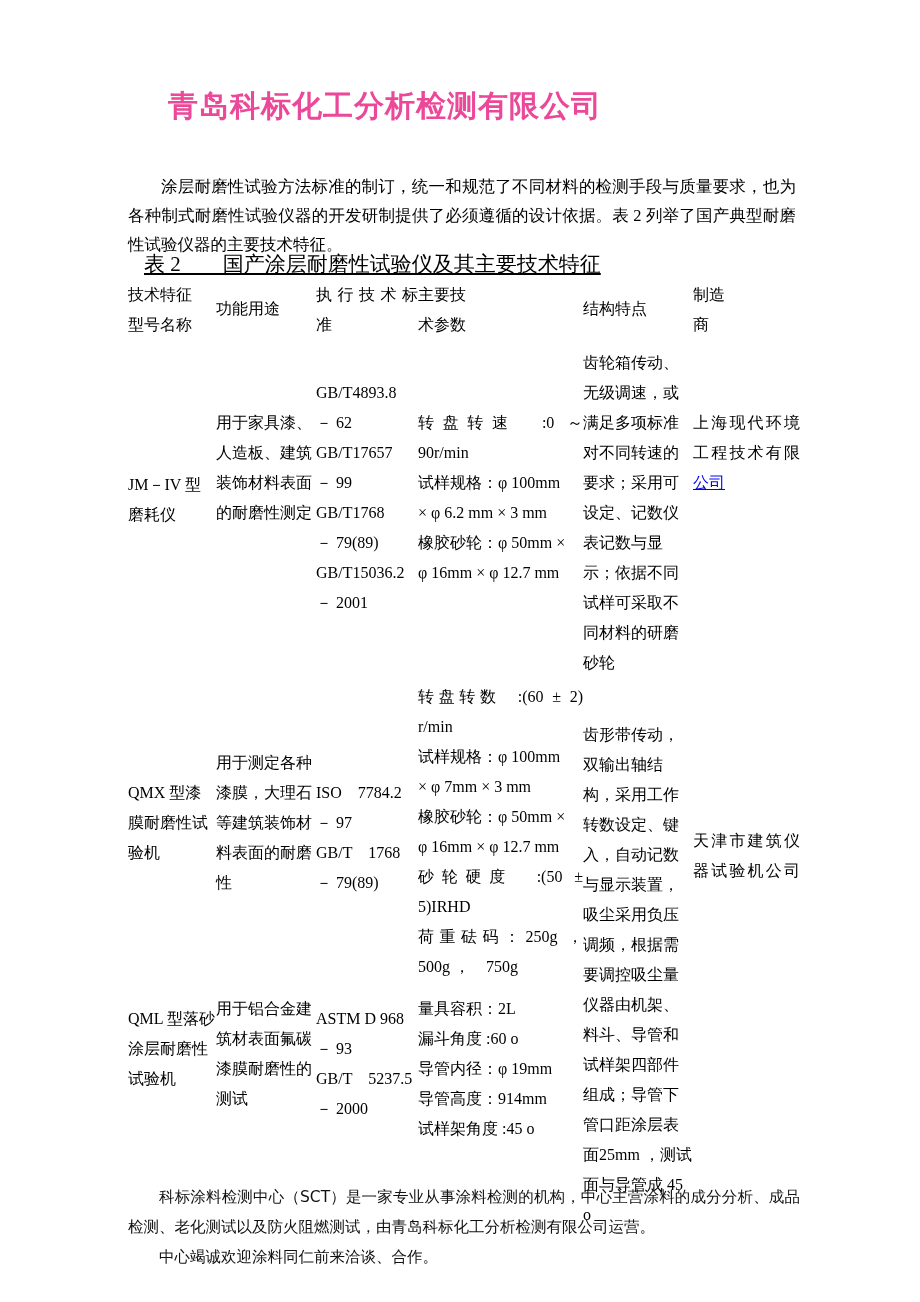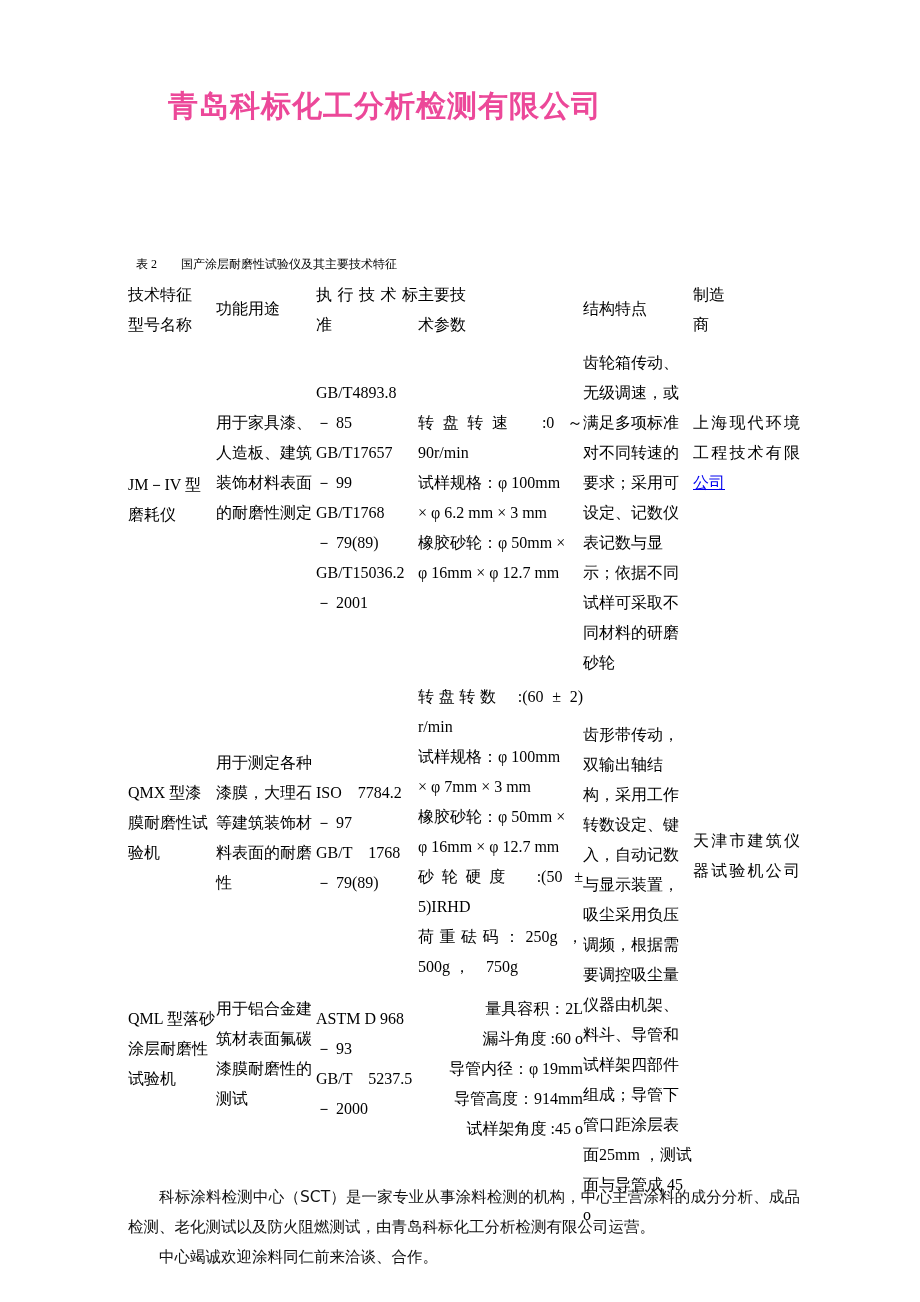--- a/index.html
+++ b/index.html
@@ -73,25 +73,26 @@
     left: 128px;
     top: 172px;
     width: 668px;
     font-size: 16.5px;
     line-height: 29px;
     text-align: justify;
     text-indent: 2em;
   }
   .caption {
     position: absolute;
-    left: 136px;
+    left: 144px;
     top: 252px;
-    font-size: 12px;
+    font-size: 21px;
     line-height: 24px;
     white-space: pre;
+    text-decoration: underline;
   }
 
   
   .tbl {
     position: absolute;
     left: 128px;
     top: 280px;
     width: 672px;
   }
   .tbl table {
@@ -154,20 +155,21 @@
 </style>
 </head>
 <body>
 
 <div class="page">
 
   <div class="logo-band">
     <span class="logo-cn">青岛科标化工分析检测有限公司</span>
   </div>
 
+  <div class="intro">涂层耐磨性试验方法标准的制订，统一和规范了不同材料的检测手段与质量要求，也为各种制式耐磨性试验仪器的开发研制提供了必须遵循的设计依据。表 2 列举了国产典型耐磨性试验仪器的主要技术特征。</div>
 
   <div class="caption">表 2　　国产涂层耐磨性试验仪及其主要技术特征</div>
 
   <div class="tbl">
     <table>
       <colgroup>
         <col class="c1">
           <col class="c2">
           <col class="c3">
           <col class="c4">
@@ -202,21 +204,21 @@
 
         <tr>
           <td class="cellpad1" style="padding-top:130px;">
             <span class="stretch">JM－IV 型磨耗仪</span>
           </td>
           <td class="cellpad2" style="padding-top:68px;">
             <span class="stretch">用于家具漆、人造板、建筑装饰材料表面的耐磨性测定</span>
           </td>
           <td class="cellpad3" style="padding-top:38px;">
             <span class="line">GB/T4893.8</span>
-            <span class="line">－ 85</span>
+            <span class="line">－ 62</span>
             <span class="line">GB/T17657</span>
             <span class="line">－ 99</span>
             <span class="line">GB/T1768</span>
             <span class="line">－ 79(89)</span>
             <span class="line">GB/T15036.2</span>
             <span class="line">－ 2001</span>
           </td>
           <td class="cellpad4" style="padding-top:68px;">
             <span class="line stretch">转盘转速  :0 ～</span>
             <span class="line">90r/min</span>
@@ -273,21 +275,21 @@
           </td>
           <td class="cellpad2" style="padding-top:4px;">
             <span class="stretch">用于铝合金建筑材表面氟碳漆膜耐磨性的测试</span>
           </td>
           <td class="cellpad3" style="padding-top:14px;">
             <span class="line">ASTM D 968</span>
             <span class="line">－ 93</span>
             <span class="line">GB/T　5237.5</span>
             <span class="line">－ 2000</span>
           </td>
-          <td class="cellpad4" style="padding-top:4px;text-align:right;">
+          <td class="cellpad4" style="padding-top:4px;">
             <span class="line">量具容积：2L</span>
             <span class="line">漏斗角度 :60 o</span>
             <span class="line">导管内径：φ 19mm</span>
             <span class="line">导管高度：914mm</span>
             <span class="line">试样架角度 :45 o</span>
           </td>
           <td class="cellpad5">
             <span class="stretch">仪器由机架、料斗、导管和试样架四部件组成；导管下管口距涂层表面25mm ，测试面与导管成 45 o</span>
           </td>
           <td class="cellpad6">

